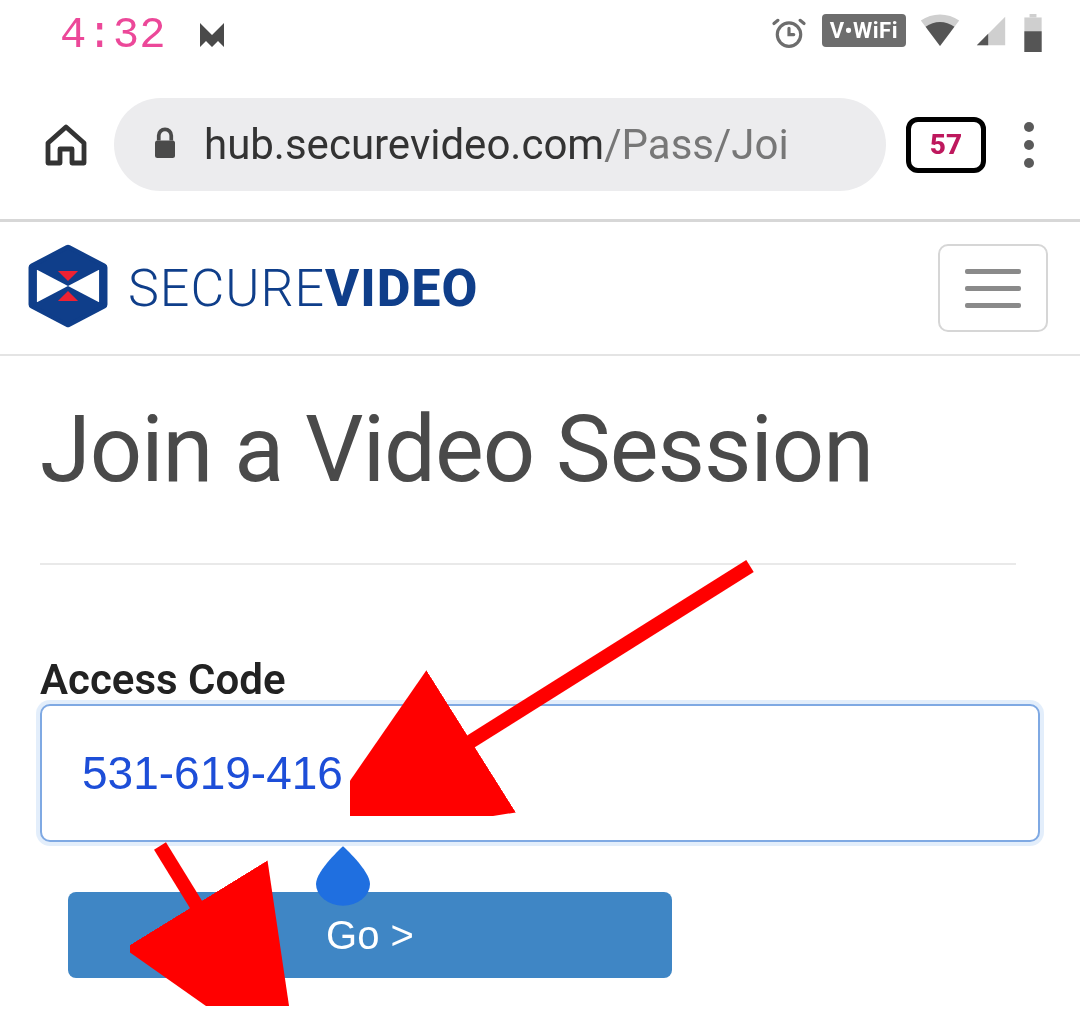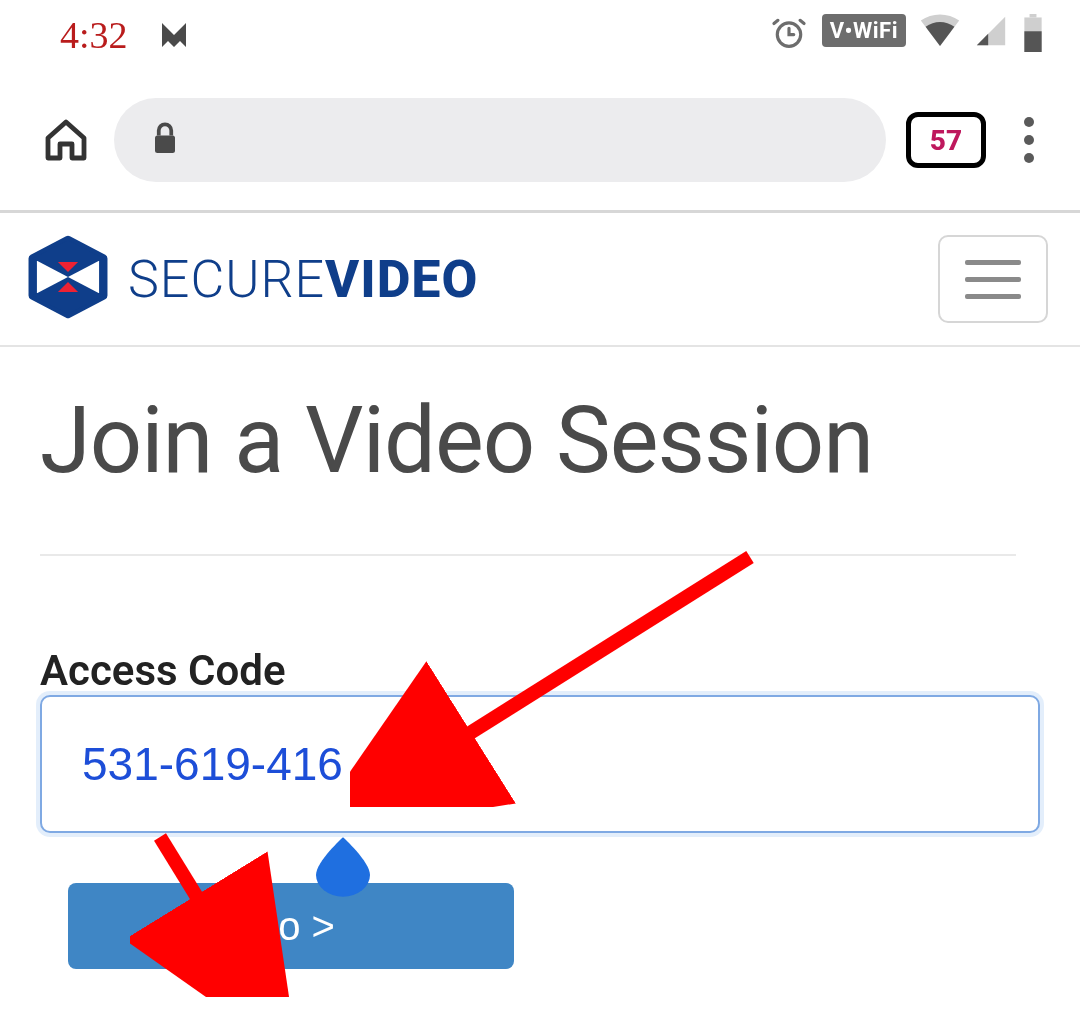--- a/index.html
+++ b/index.html
@@ -7,21 +7,21 @@
 
     
     .status-bar {
       display: flex;
       align-items: center;
       justify-content: space-between;
       padding: 12px 36px 12px 60px;
       height: 70px;
     }
     .status-left { display: flex; align-items: center; gap: 28px; }
-    .clock { font-size: 38px; font-weight: 500; color: #b91c1c; font-family: Liberation Serif, serif; }
+    .clock { font-size: 44px; font-weight: 500; color: #ec4899; font-family: Liberation Mono, monospace; }
     .m-icon svg { display: block; }
     .status-right { display: flex; align-items: flex-start; gap: 14px; }
     .vowifi-badge {
       background: #6d6d6d; color: #fff; font-weight: 700; font-size: 22px;
       padding: 4px 8px; border-radius: 4px; letter-spacing: 0.5px;
     }
 
     
     .browser-bar {
       display: flex; align-items: center; gap: 20px;
@@ -77,21 +77,21 @@
       padding: 0 40px;
       border: 2px solid #7fa9e3;
       border-radius: 10px;
       outline: none;
       box-shadow: 0 0 0 4px rgba(70,140,230,0.15);
       background: #fff;
     }
     .go-button {
       display: inline-flex; align-items: center; justify-content: center;
       margin-top: 50px;
-      width: 446px; height: 86px;
+      width: 604px; height: 86px;
       background: #3f86c5; color: #fff;
       border: none; border-radius: 8px;
       font-size: 40px; font-weight: 400;
       margin-left: 28px;
     }
 
     
     .arrow { position: absolute; pointer-events: none; }
     .cursor-drop { position: absolute; left: 316px; top: 490px; pointer-events: none; }
   </style>
@@ -143,20 +143,23 @@
     <svg width="48" height="48" viewBox="0 0 24 24">
         <path d="M3 11 L12 3 L21 11 V21 H15 V14 H9 V21 H3 Z" fill="none" stroke="#333" stroke-width="2.4" stroke-linejoin="round"></path>
       </svg>
   </div>
   <div class="omnibox">
     <span class="lock">
       <svg width="30" height="36" viewBox="0 0 24 28">
           <rect x="4" y="12" width="16" height="14" rx="2" fill="#4a4a4a"></rect>
           <path d="M7 12 V8 a5 5 0 0 1 10 0 V12" fill="none" stroke="#4a4a4a" stroke-width="3"></path>
         </svg>
+    </span>
+    <span class="url-text">
+      <span>hub.securevideo.com</span><span class="url-path">/Pass/Joi</span>
     </span>
   </div>
   <div class="tab-count">
     <span>57</span>
   </div>
   <div class="kebab">
     <span></span>
       <span></span>
       <span></span>
   </div>

